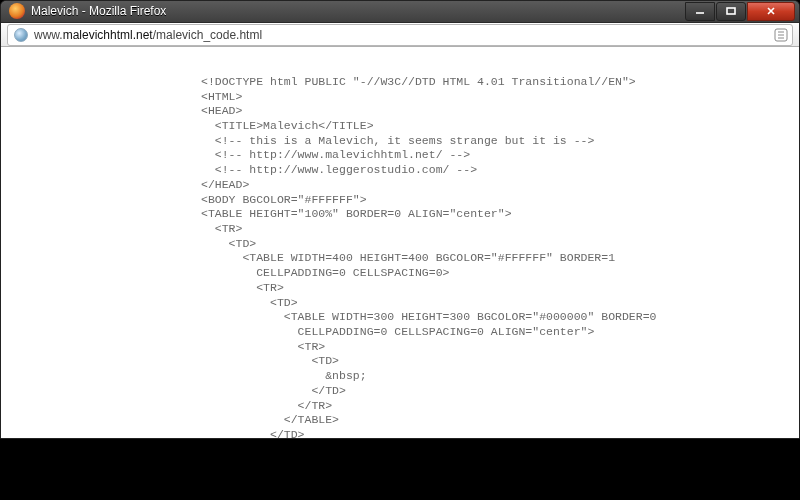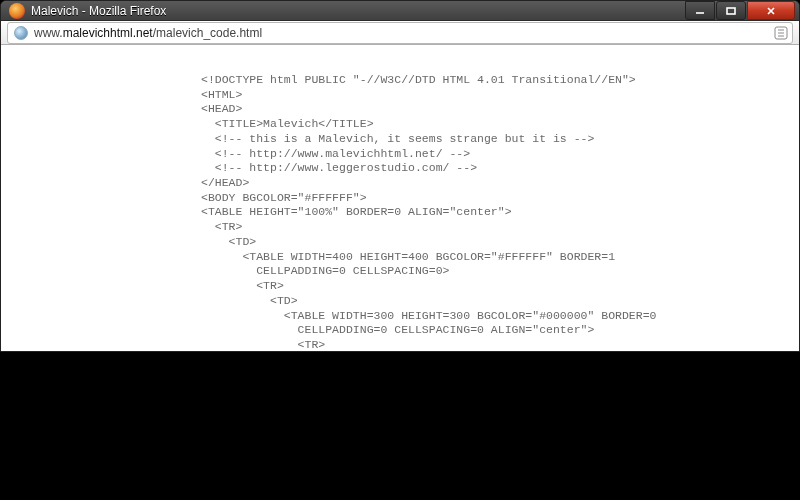--- a/index.html
+++ b/index.html
@@ -3,21 +3,21 @@
 <meta charset="utf-8">
 <style>
   * { margin: 0; padding: 0; box-sizing: border-box; }
   body {
     width: 800px; height: 500px;
     font-family: "Segoe UI", Tahoma, sans-serif;
     background: #000;
     overflow: hidden;
   }
   .window {
-    width: 800px; height: 352px;
+    width: 800px; height: 439px;
     background: linear-gradient(#6a6a6a, #4a4a4a 20px, #3a3a3a 30px, #000 40px);
     border: 1px solid #222;
     display: flex;
     flex-direction: column;
     border-radius: 6px 6px 0 0;
     position: relative;
   }
   .titlebar {
     height: 28px;
     display: flex;

